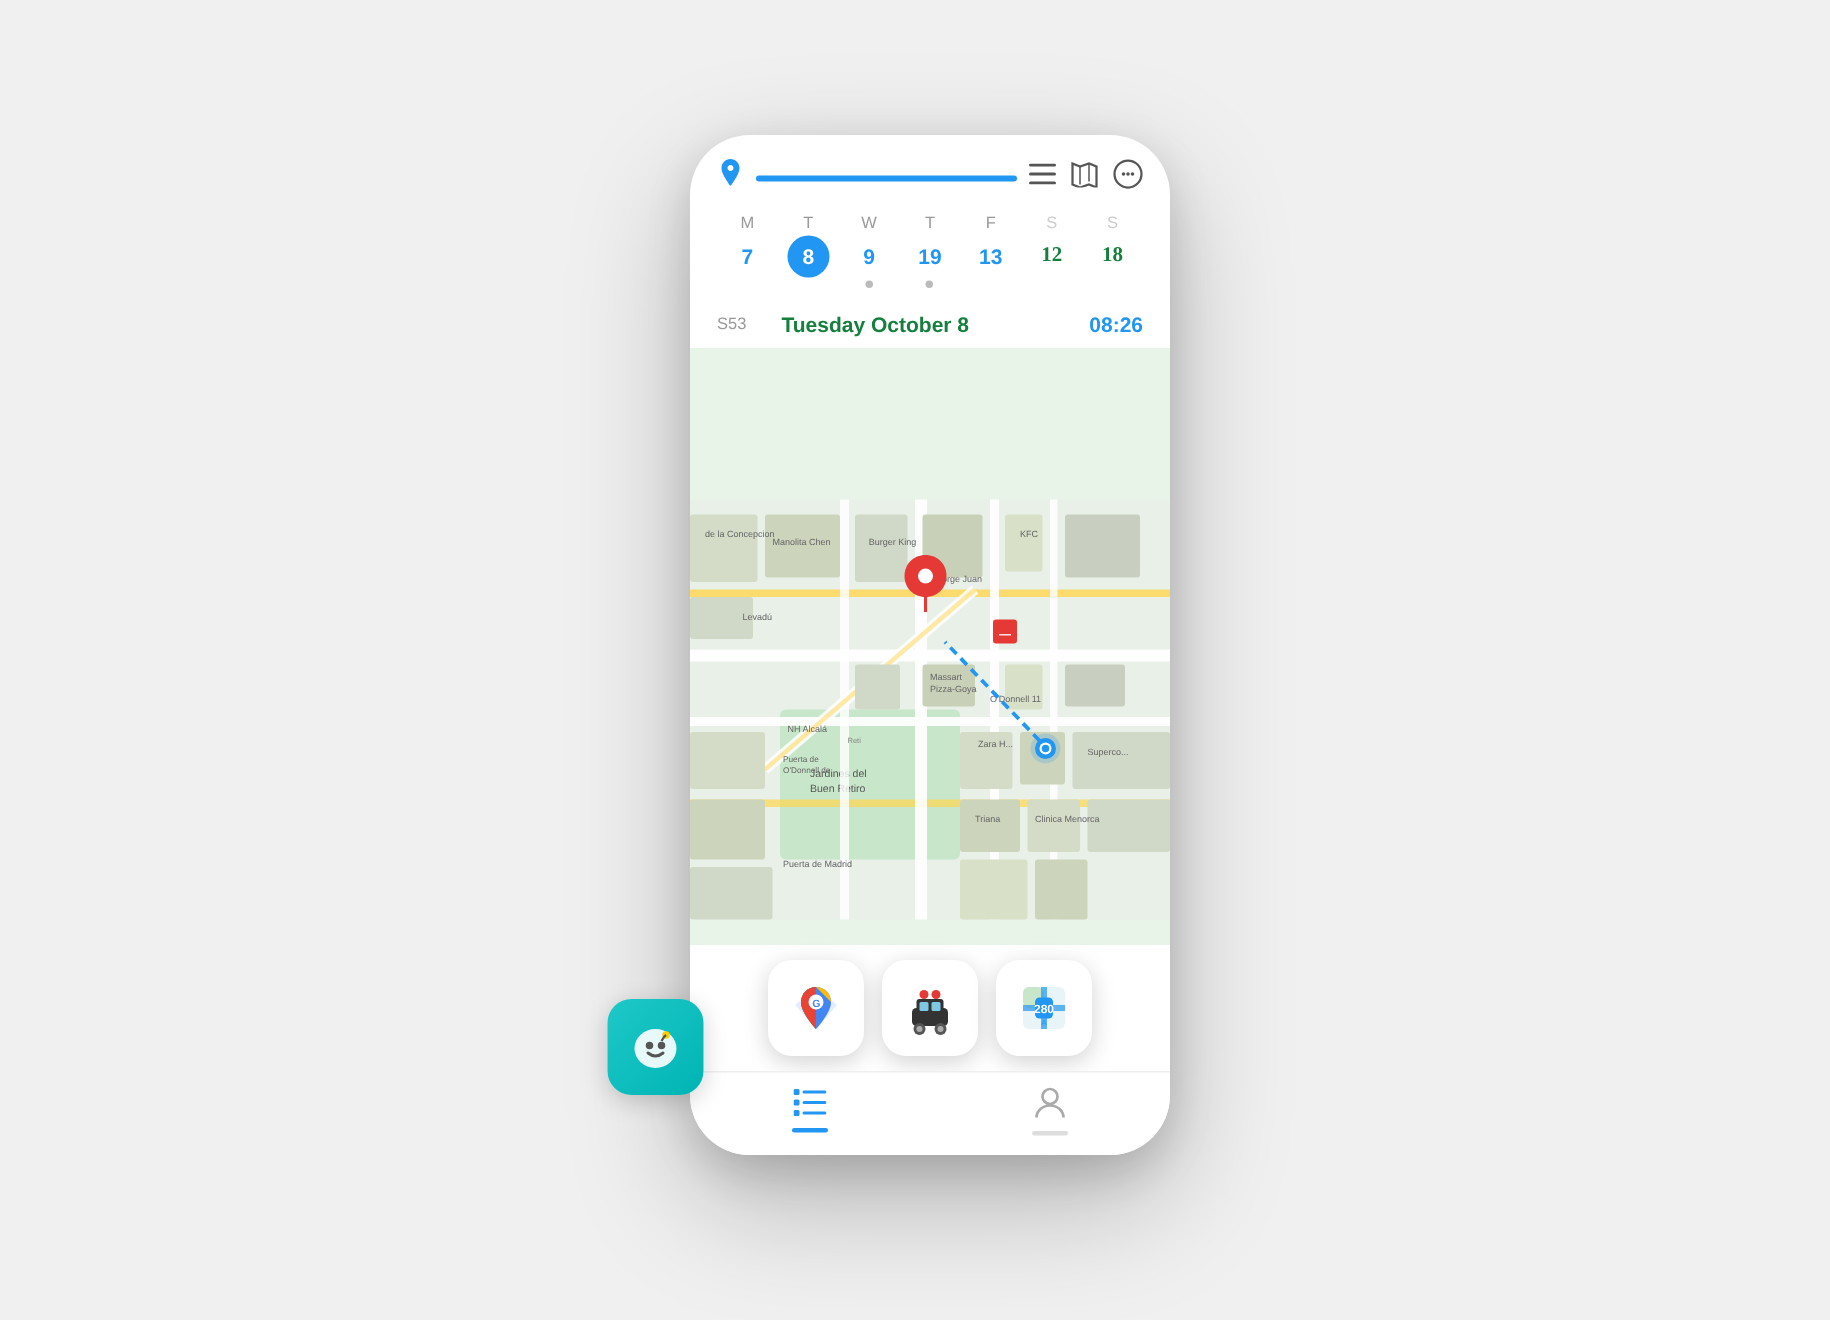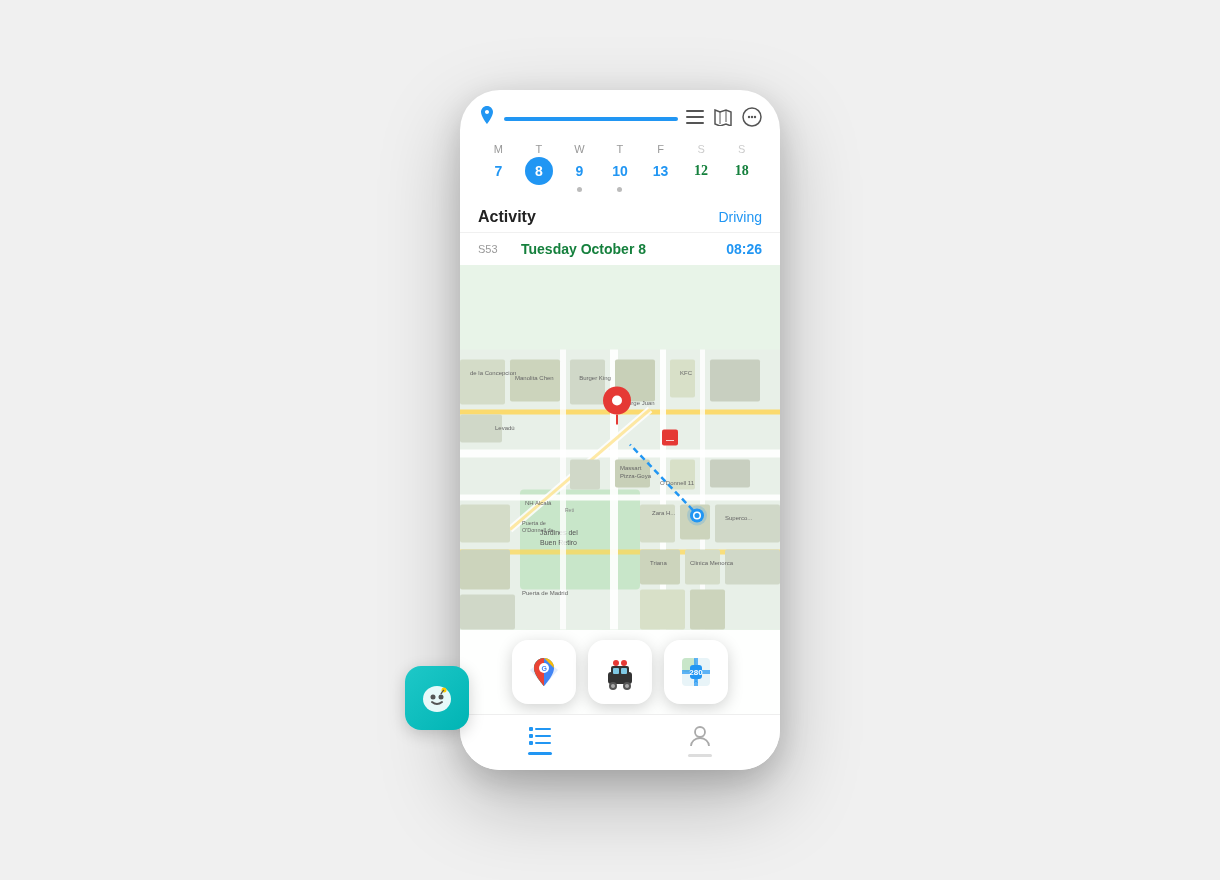--- a/index.html
+++ b/index.html
@@ -337,21 +337,21 @@
           </div>
 
           <div class="day-col">
             <span class="day-letter">W</span>
             <span class="day-number">9</span>
             <span class="day-dot"></span>
           </div>
 
           <div class="day-col">
             <span class="day-letter">T</span>
-            <span class="day-number">10</span>
+            <span class="day-number">19</span>
             <span class="day-dot"></span>
           </div>
 
           <div class="day-col">
             <span class="day-letter">F</span>
             <span class="day-number">13</span>
             <span style="height:5px"></span>
           </div>
 
           <div class="day-col">
@@ -361,24 +361,20 @@
           </div>
 
           <div class="day-col">
             <span class="day-letter" style="color:#ccc">S</span>
             <span class="day-number muted">18</span>
             <span style="height:5px"></span>
           </div>
         </div>
       </div>
 
-      <div class="activity-header">
-        <span class="activity-title">Activity</span>
-        <span class="driving-link">Driving</span>
-      </div>
 
       <div class="timeline-item">
         <span class="timeline-badge">S53</span>
         <span class="timeline-date">Tuesday October 8</span>
         <span class="timeline-time">08:26</span>
       </div>
 
       <div class="map-area">
         <div class="map-bg">
           

